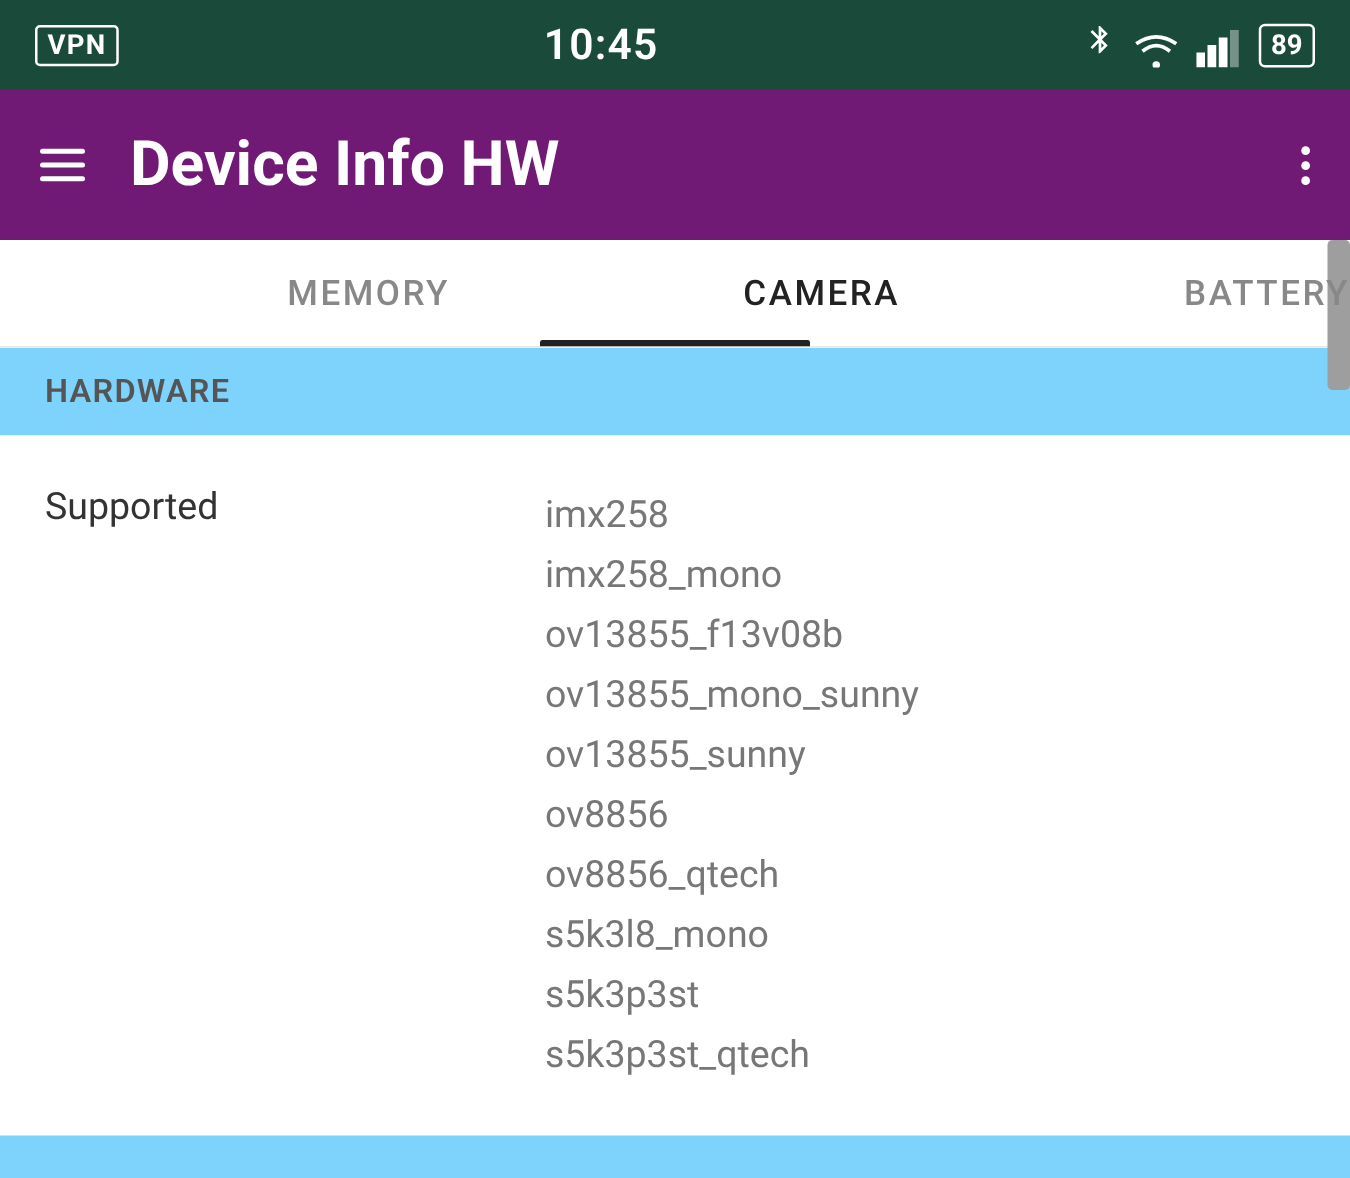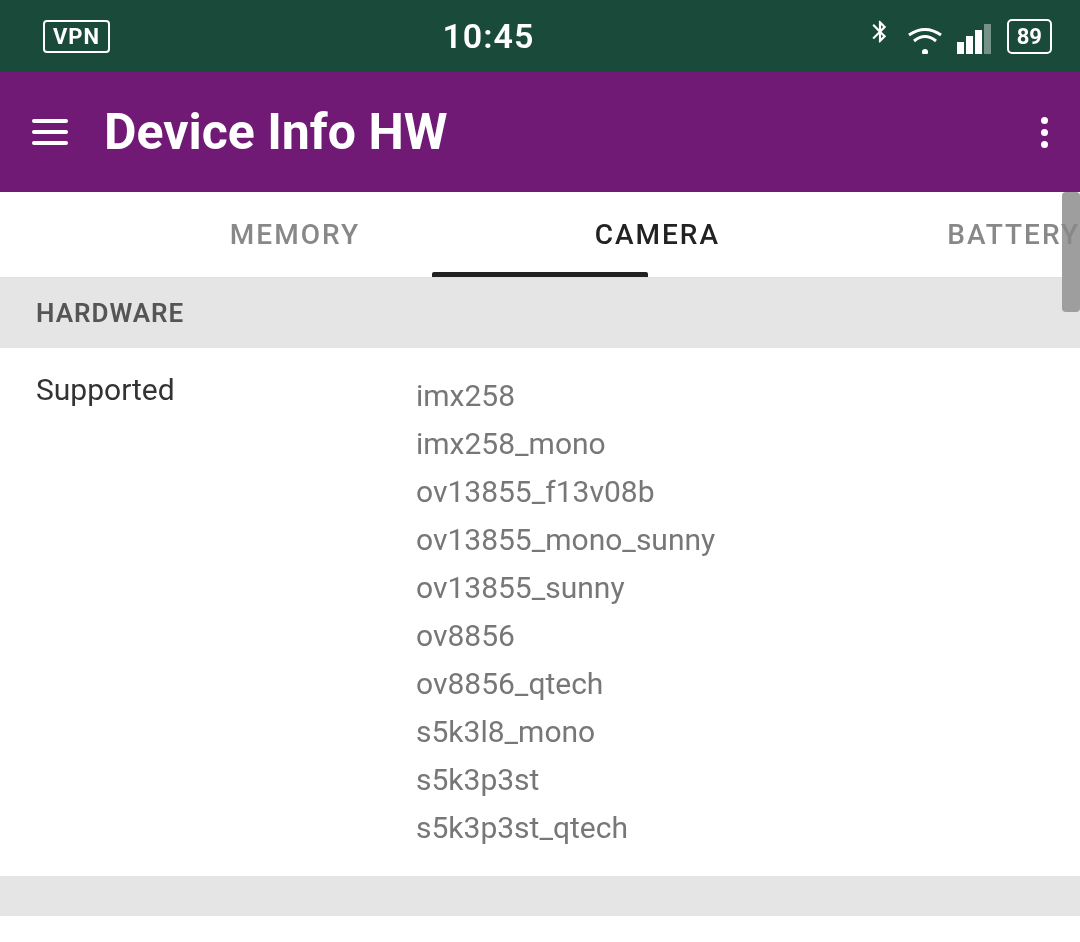--- a/index.html
+++ b/index.html
@@ -23,21 +23,20 @@
       color: #fff;
     }
 
     .status-vpn {
       border: 2px solid #fff;
       border-radius: 4px;
       padding: 2px 8px;
       font-size: 22px;
       font-weight: bold;
       letter-spacing: 1px;
-      margin-left: 15px;
     }
 
     .status-time {
       font-size: 34px;
       font-weight: 600;
       letter-spacing: 1px;
     }
 
     .status-icons {
       display: flex;
@@ -160,33 +159,34 @@
     }
 
     
     .content {
       background: #fff;
       overflow-y: auto;
       height: calc(942px - 72px - 120px - 86px);
     }
 
     .section-header {
-      background: #e5e5e5;
+      background: #7dd3fc;
       padding: 20px 36px;
       font-size: 26px;
       font-weight: 600;
       color: #555;
       letter-spacing: 1px;
     }
 
     .data-row {
       display: flex;
-      padding: 24px 36px;
+      padding: 40px 36px;
       background: #fff;
       border-bottom: none;
+      gap: 20px;
     }
 
     .data-label {
       width: 380px;
       font-size: 30px;
       color: #333;
       flex-shrink: 0;
     }
 
     .data-value {

